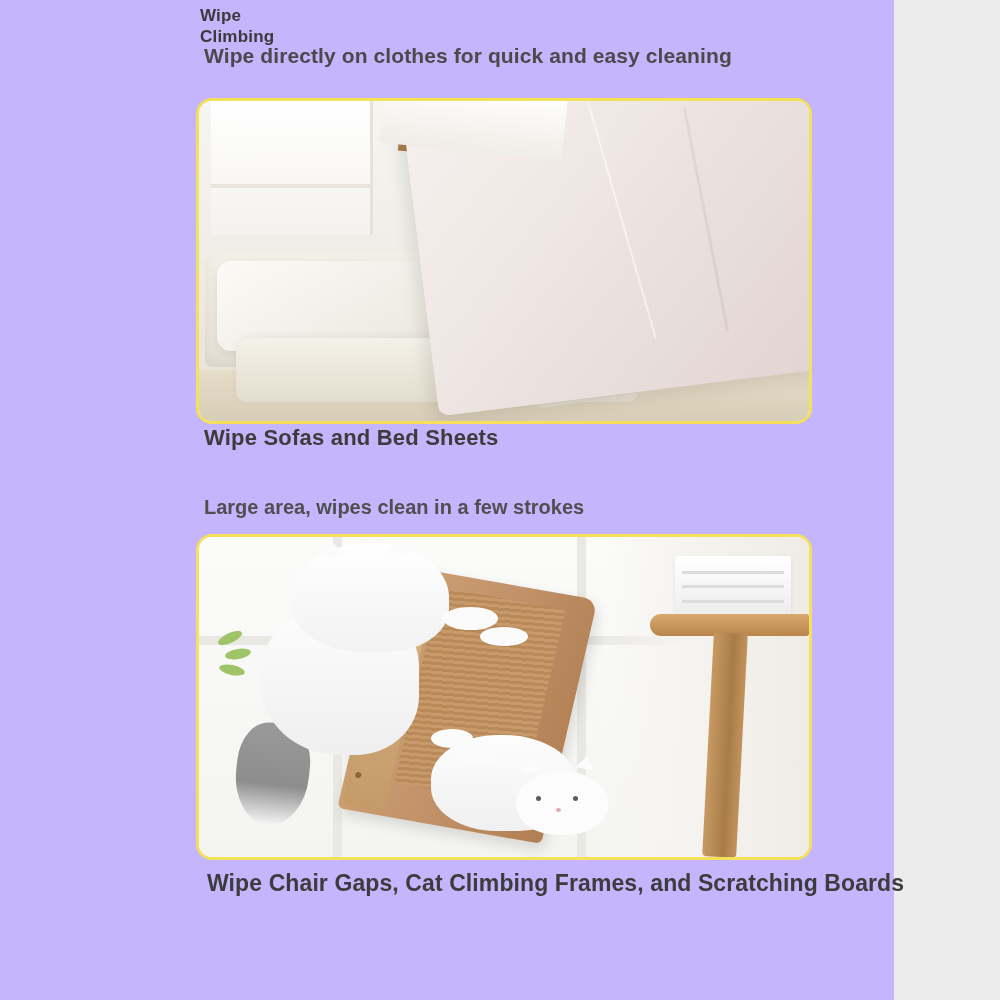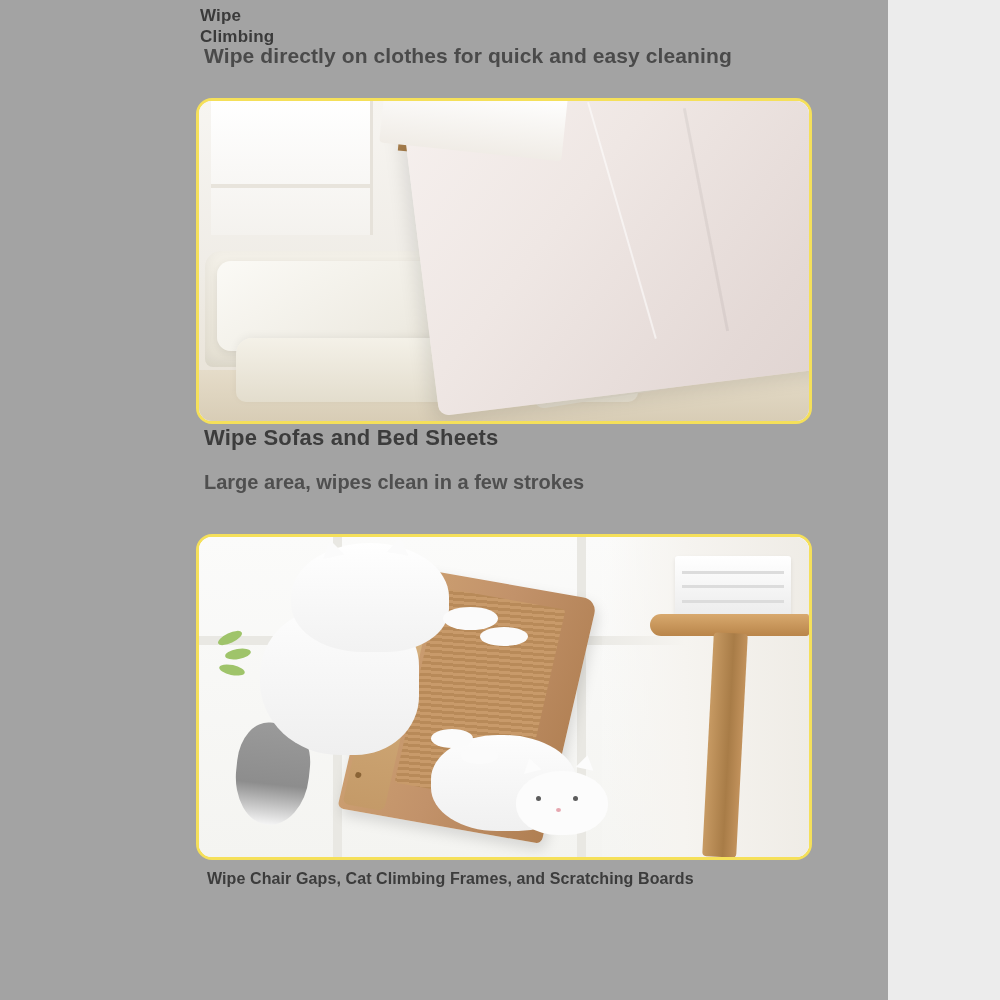--- a/index.html
+++ b/index.html
@@ -10,21 +10,22 @@
     width: 1000px;
     height: 1000px;
     background: #ececec;
     font-family: "Liberation Sans", sans-serif;
     overflow: hidden;
   }
   .page {
     position: relative;
     width: 888px;
     height: 1000px;
-    background: #a3a3a3;
+    background: #c4b5fd;
+    padding-left: 6px;
   }
 
   
   .top-label {
     position: absolute;
     left: 200px;
     top: 6px;
     width: 300px;
     font-size: 17px;
     font-weight: bold;
@@ -165,21 +166,21 @@
     top: 425px;
     font-size: 22px;
     font-weight: bold;
     color: #3c3c3c;
     white-space: nowrap;
     letter-spacing: 0.2px;
   }
   .caption-sub-1 {
     position: absolute;
     left: 204px;
-    top: 471px;
+    top: 496px;
     font-size: 20px;
     font-weight: bold;
     color: #4f4f4f;
     white-space: nowrap;
   }
 
   
   .scene2 {
     position: absolute;
     inset: 0;
@@ -333,21 +334,21 @@
     width: 5px; height: 4px;
     background: #e6a7b0;
     border-radius: 50%;
   }
 
   
   .caption-title-2 {
     position: absolute;
     left: 207px;
     top: 870px;
-    font-size: 16px;
+    font-size: 23px;
     font-weight: bold;
     color: #3c3c3c;
     white-space: nowrap;
     letter-spacing: 0.1px;
   }
   .caption-sub-2 {
     position: absolute;
     left: 207px;
     top: 913px;
     font-size: 20px;

